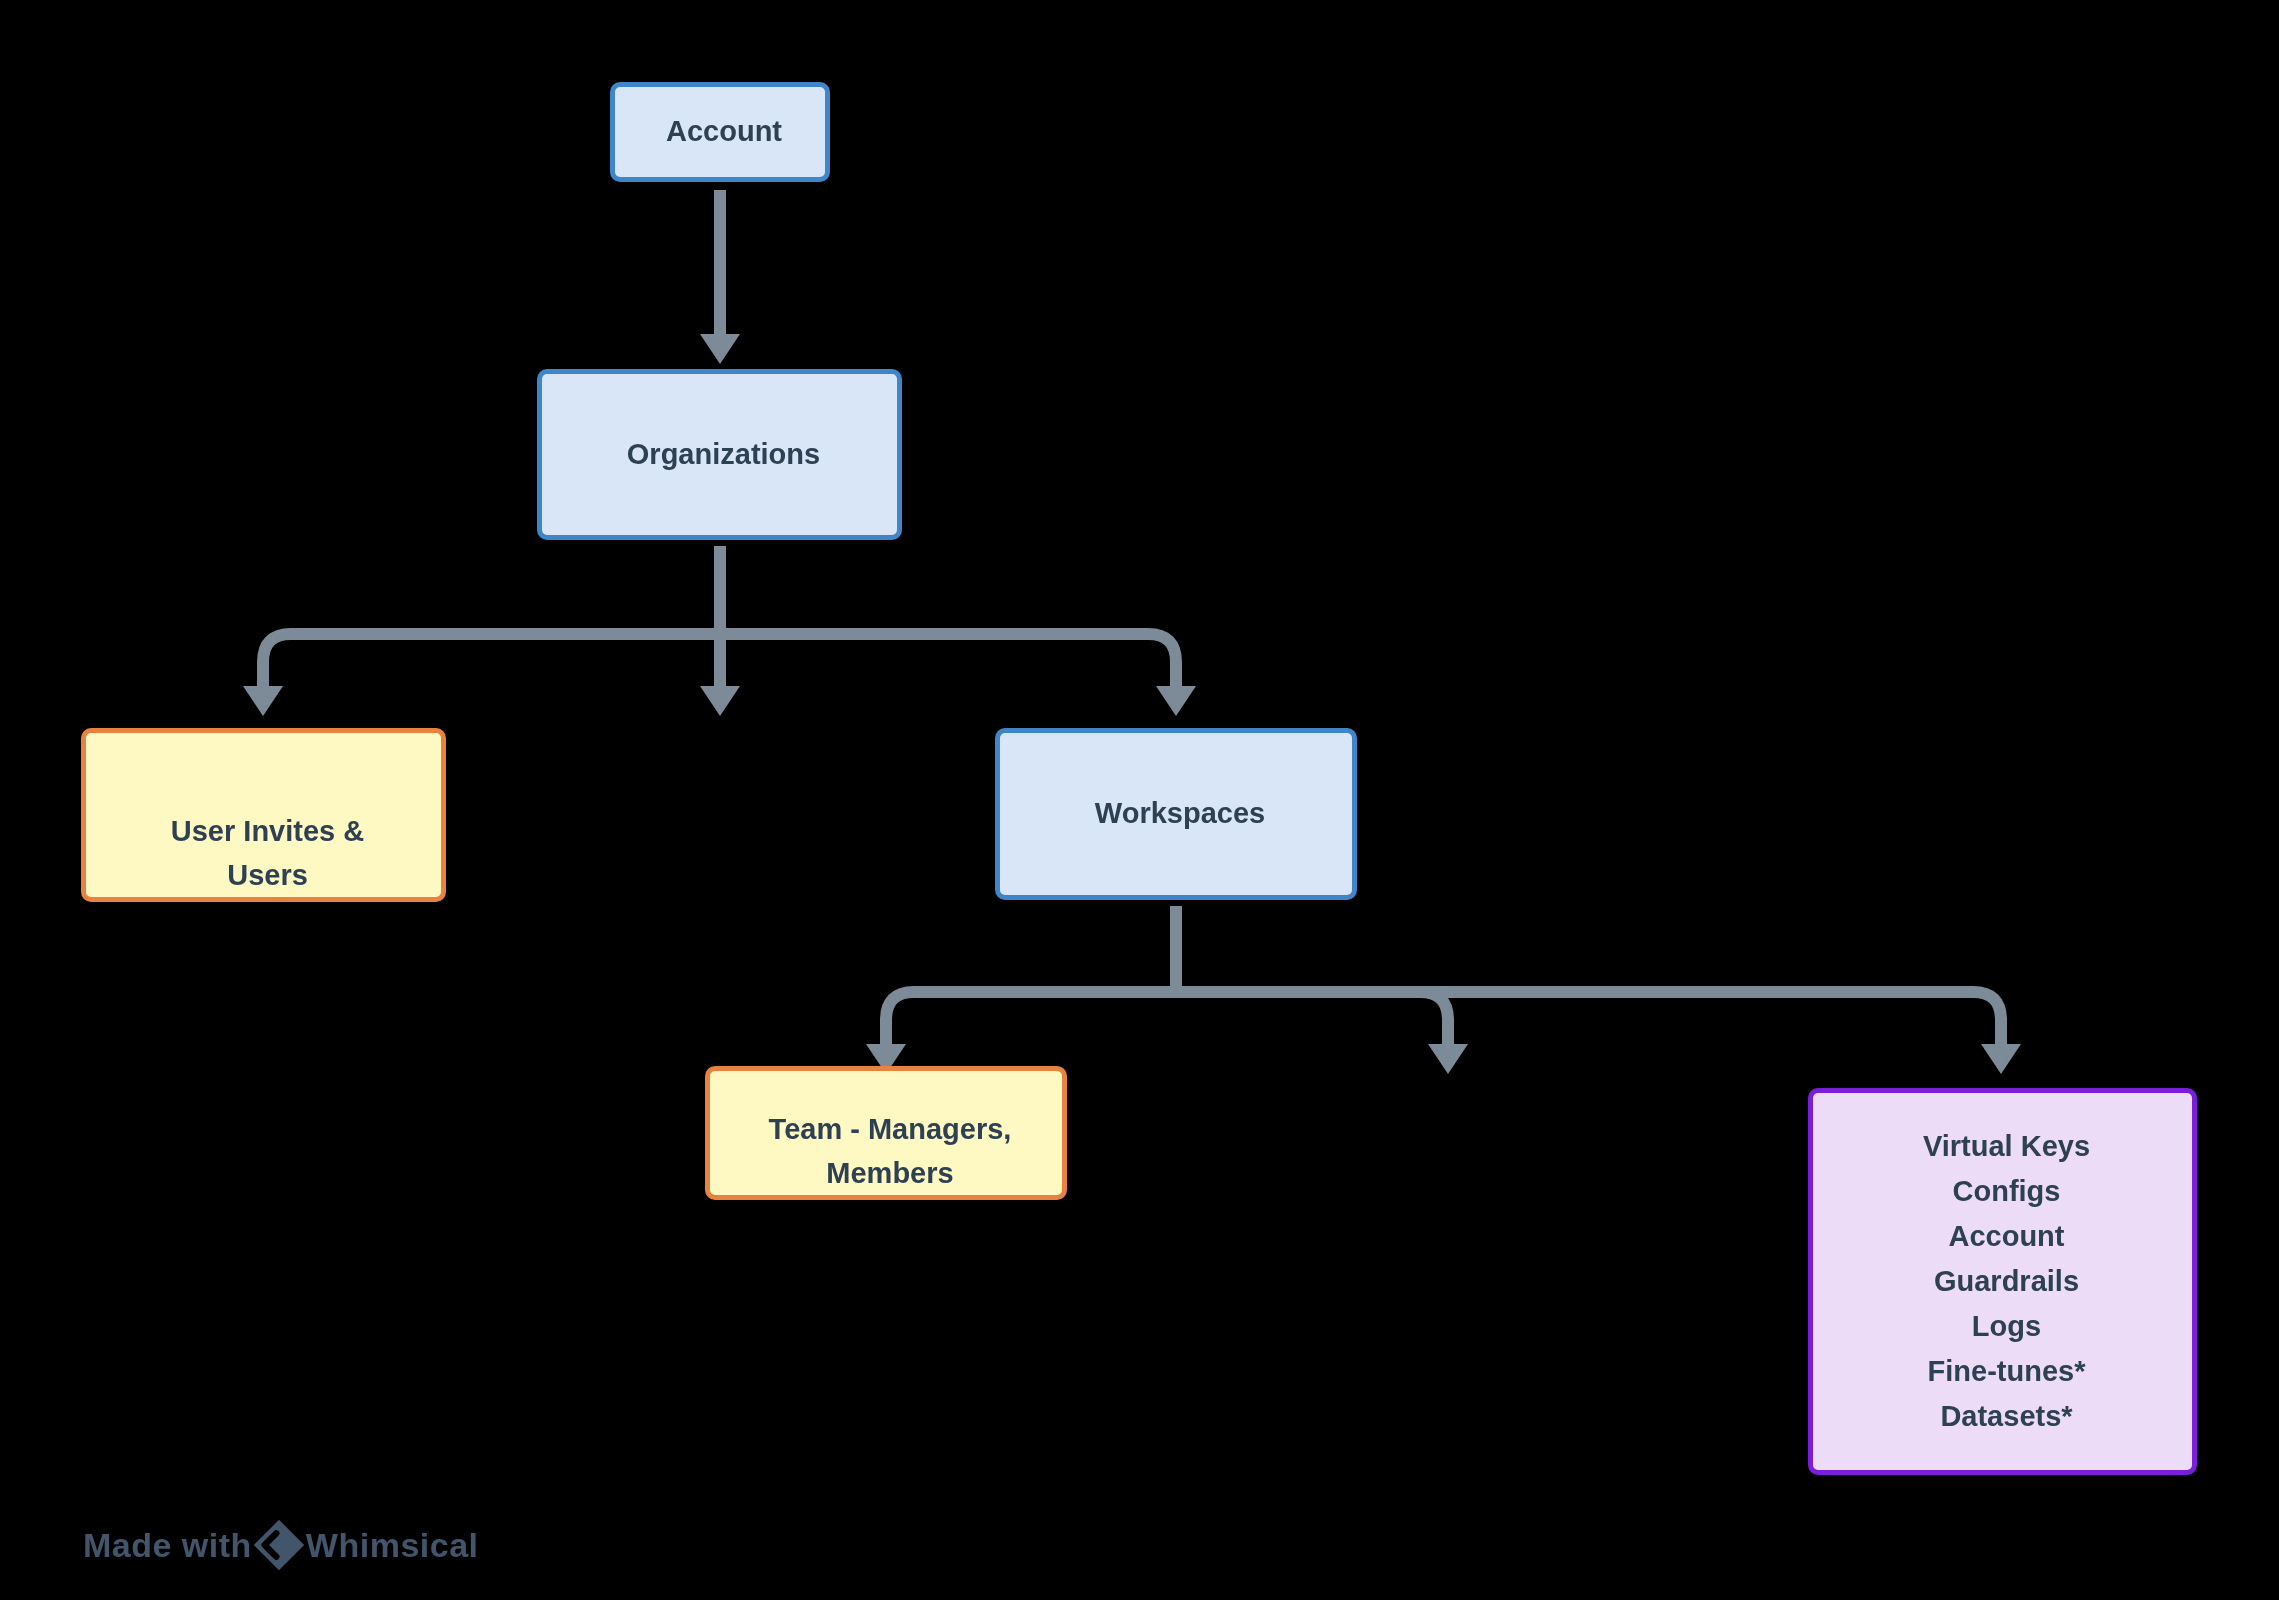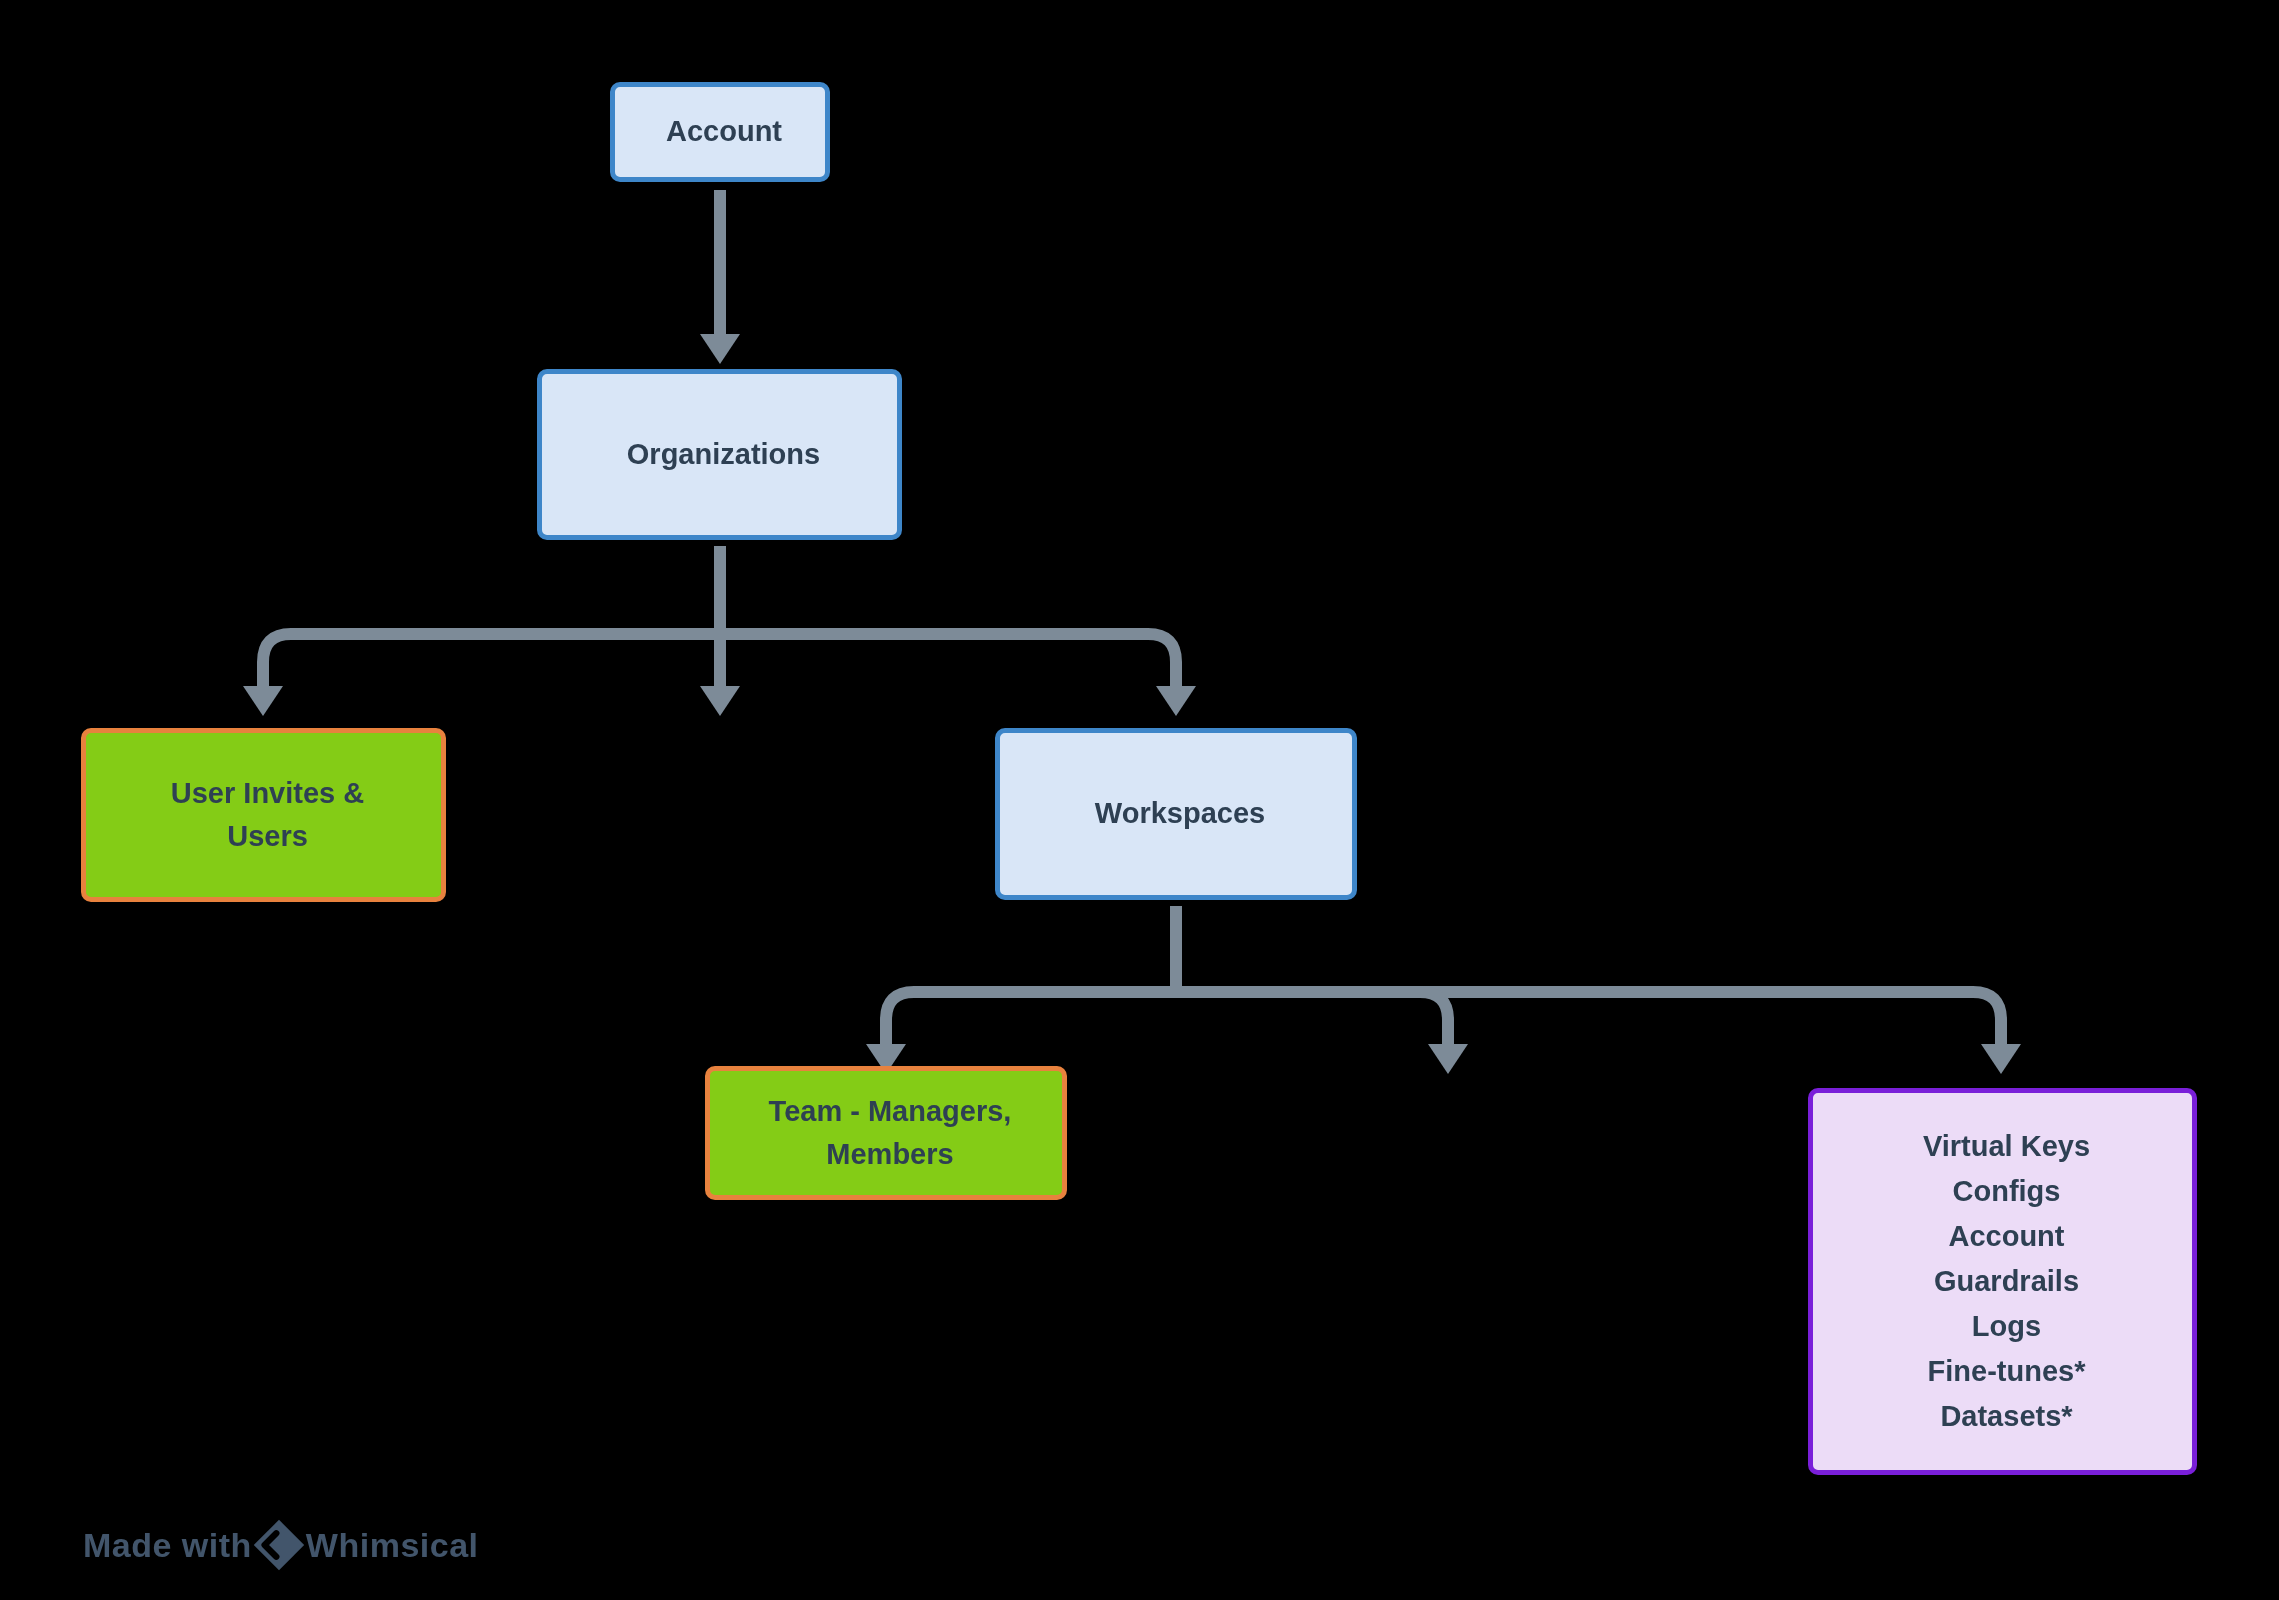--- a/index.html
+++ b/index.html
@@ -30,21 +30,21 @@
     align-items: center;
     justify-content: center;
     text-align: center;
     color: #2e4053;
     font-size: 29px;
     font-weight: 600;
     line-height: 1.5;
     padding-left: 8px;
   }
   .node.blue   { background: #d9e6f7; border-color: #3e86c9; }
-  .node.orange { background: #84cc16; border-color: #e8823e; }
+  .node.orange { background: #fef9c3; border-color: #e8823e; align-items: flex-end; }
   .node.teal   { background: #d8f2ee; border-color: #13a993; }
   .node.purple { background: #ecdcf7; border-color: #7a1fd9; }
   .node-label { display: inline-block; }
   .vk-lines {
     display: flex;
     flex-direction: column;
     align-items: center;
   }
   .vk-line {
     line-height: 45px;

